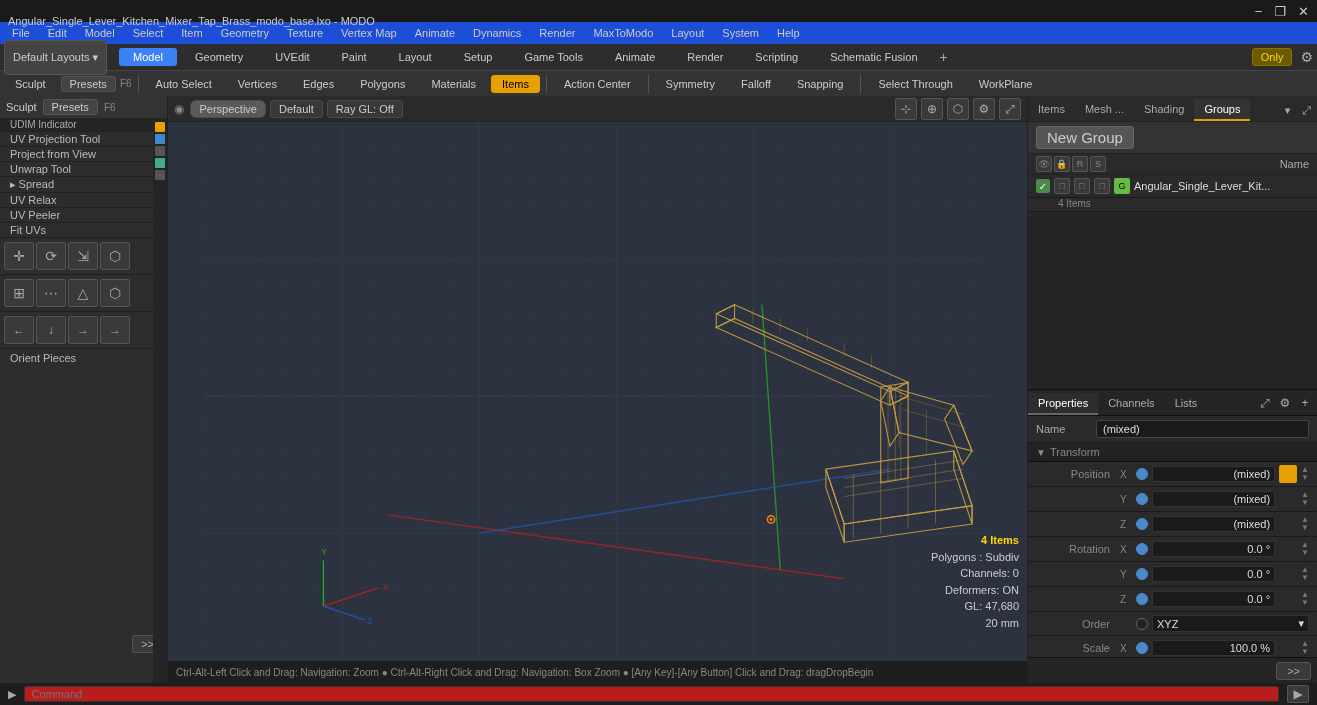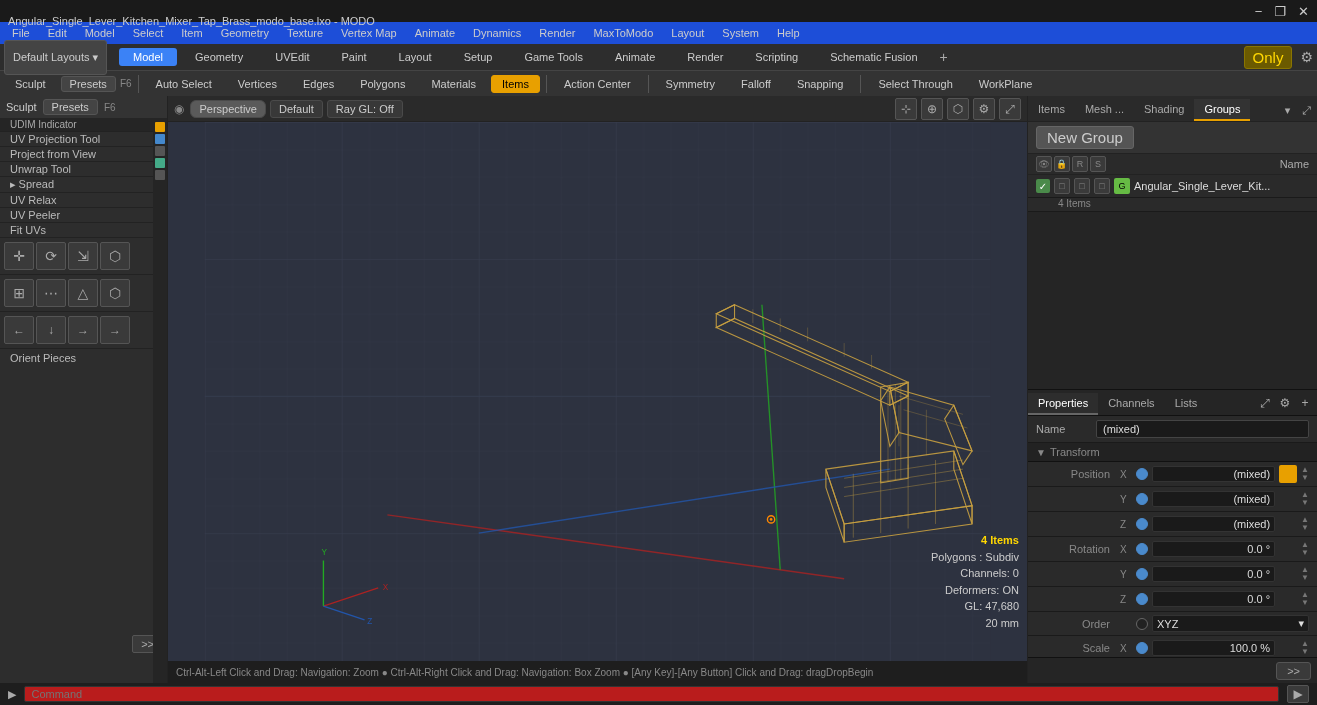--- a/index.html
+++ b/index.html
@@ -56,21 +56,21 @@
     }
     .layout-tab {
       padding: 3px 14px;
       border-radius: 3px;
       font-size: 11px;
       cursor: pointer;
       color: #ccc;
     }
     .layout-tab.active { background: #3b82f6; color: #fff; }
     #layout-add { margin-left: 4px; color: #aaa; font-size: 14px; cursor: pointer; }
-    #layout-only { margin-left: auto; background: #6b5a00; color: #ffd700; border: 1px solid #8a7500; border-radius: 3px; padding: 2px 8px; font-size: 15px; }
+    #layout-only { margin-left: auto; background: #6b5a00; color: #ffd700; border: 1px solid #8a7500; border-radius: 3px; padding: 2px 8px; font-size: 11px; }
     #layout-settings { margin-left: 4px; font-size: 14px; color: #aaa; cursor: pointer; }
 
     
     #toolbar {
       height: 26px;
       background: #333;
       display: flex;
       align-items: center;
       padding: 0 4px;
       gap: 4px;

